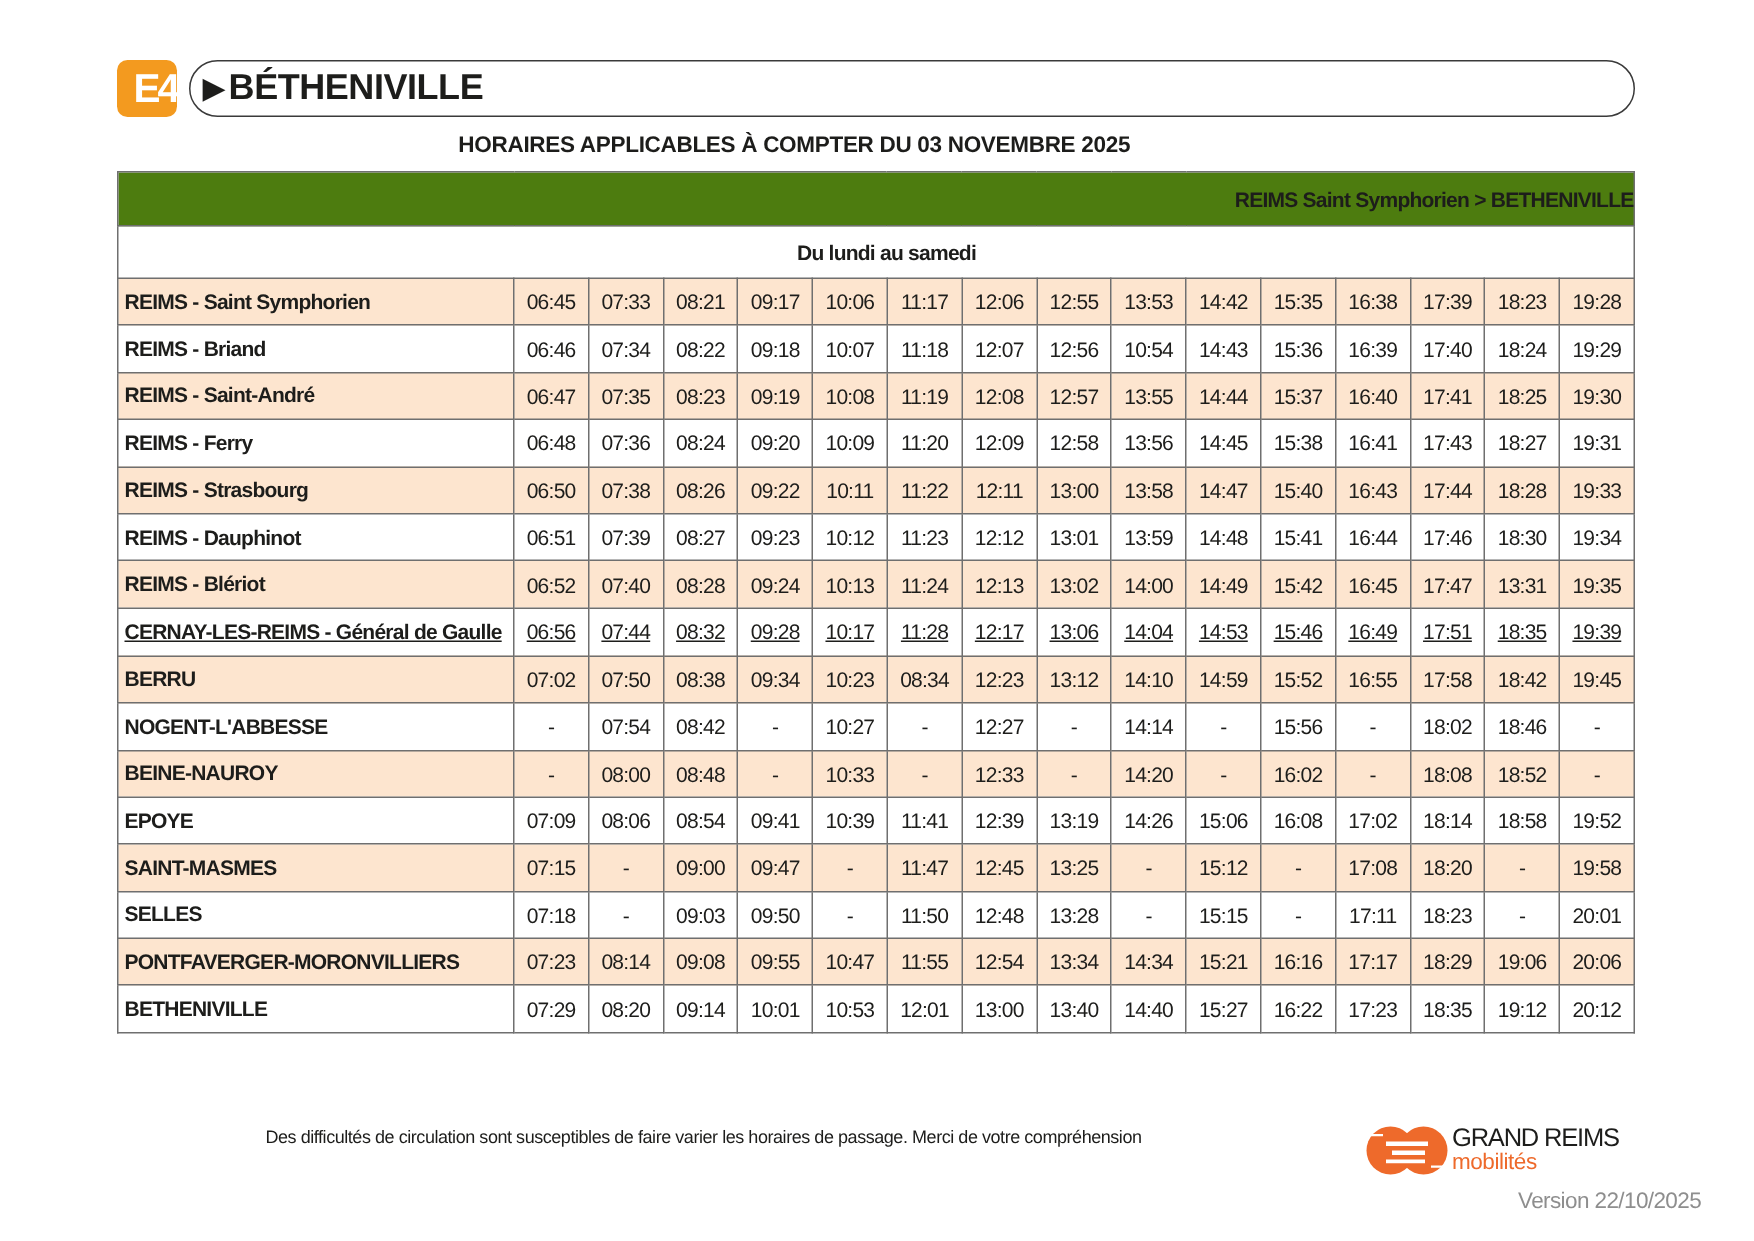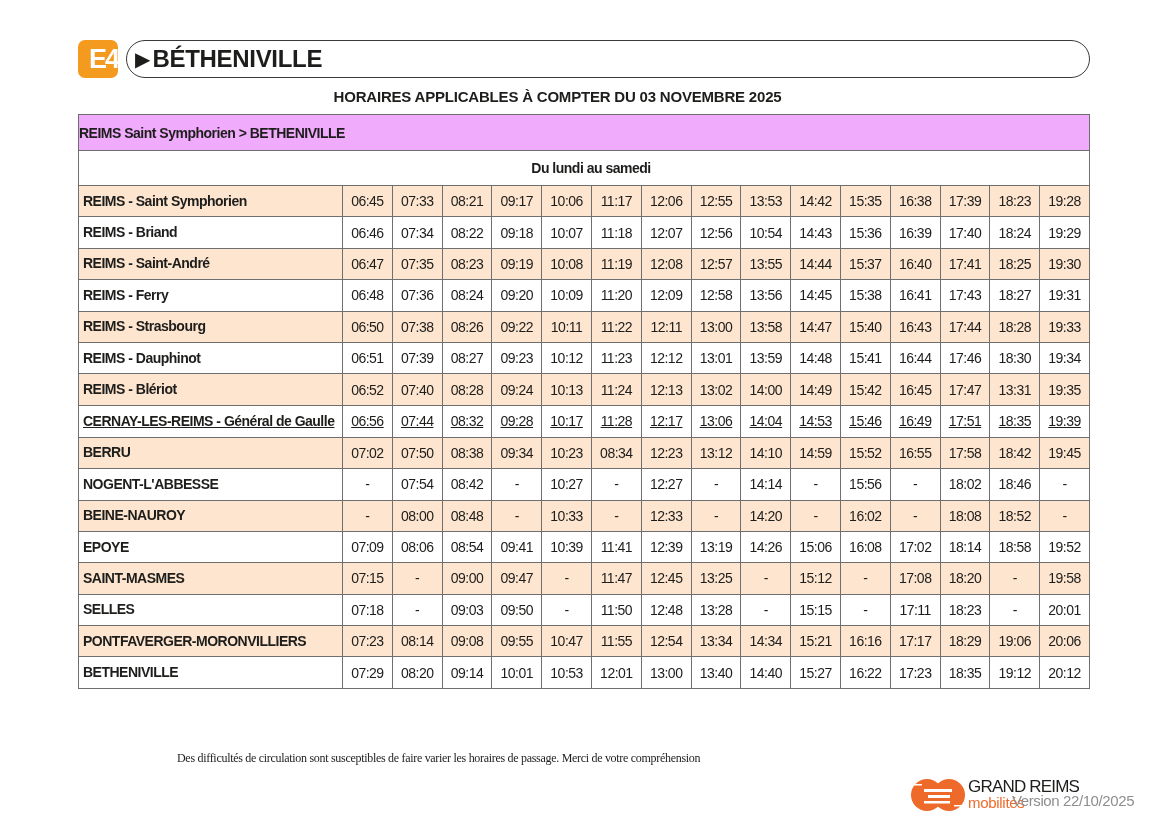--- a/index.html
+++ b/index.html
@@ -15,43 +15,43 @@
   .title-pill {
     position: absolute; left: 126px; top: 40px; width: 964px; height: 38px;
     border: 1.5px solid #3a3a3a; border-radius: 19px;
     display: flex; align-items: center; padding-left: 8px;
   }
   .title-arrow { font-size: 20px; color: #1d1d1b; margin-right: 2px; line-height: 1; }
   .title-text { font-size: 24px; font-weight: bold; letter-spacing: -0.3px; }
 
   .applicable {
     position: absolute; left: 0; top: 88px; width: 1059px; text-align: center;
-    font-size: 15px; font-weight: bold; letter-spacing: -0.2px; margin-left: 28px;
+    font-size: 15px; font-weight: bold; letter-spacing: -0.2px;
   }
 
   table.timetable {
     position: absolute; left: 78px; top: 114px; width: 1012px;
     border-collapse: collapse; table-layout: fixed;
   }
   table.timetable td, table.timetable th {
     border: 1px solid #6f6f6f; font-size: 14px; letter-spacing: -0.5px;
   }
-  .route-row th { height: 36px; font-size: 18px; font-weight: bold; background: #f0abfc; text-align: left; }
+  .route-row th { height: 36px; font-size: 18px; font-weight: bold; background: #4d7c0f; text-align: right; }
   .days-row th { height: 35px; font-size: 16px; font-weight: bold; background: #ffffff; text-align: center; padding-left: 14px; }
   tr.stop td { height: 31.4px; }
   tr.stop.tall td { height: 32px; text-decoration: underline; }
   tr.stop.alt td { background: #fde5cf; }
   td.stop-name { font-weight: bold; padding: 0 4px; text-align: left; line-height: 17px; }
   td.time { text-align: center; padding: 0; }
   col.c-name { width: 264px; }
 
   .footer-note {
-    position: absolute; left: 177px; top: 751px; font-size: 12px; letter-spacing: -0.3px; color: #1d1d1b; font-family: Liberation Serif, serif;
-  }
-  .logo { position: absolute; left: 910px; top: 750px; display: flex; align-items: center; margin-top: 28px; }
+    position: absolute; left: 177px; top: 751px; font-size: 12px; letter-spacing: -0.3px; color: #1d1d1b;
+  }
+  .logo { position: absolute; left: 910px; top: 750px; display: flex; align-items: center; }
   .logo-mark { width: 56px; height: 34px; }
   .logo-text { margin-left: 2px; line-height: 16px; }
   .logo-brand { font-size: 17px; color: #1d1d1b; letter-spacing: -0.8px; }
   .logo-sub { font-size: 15px; color: #ee6a2b; letter-spacing: -0.3px; }
   .version {
     position: absolute; left: 1012px; top: 792px; font-size: 15px; color: #8e8e8e; letter-spacing: -0.4px;
   }
 </style>
 </head>
 <body>

